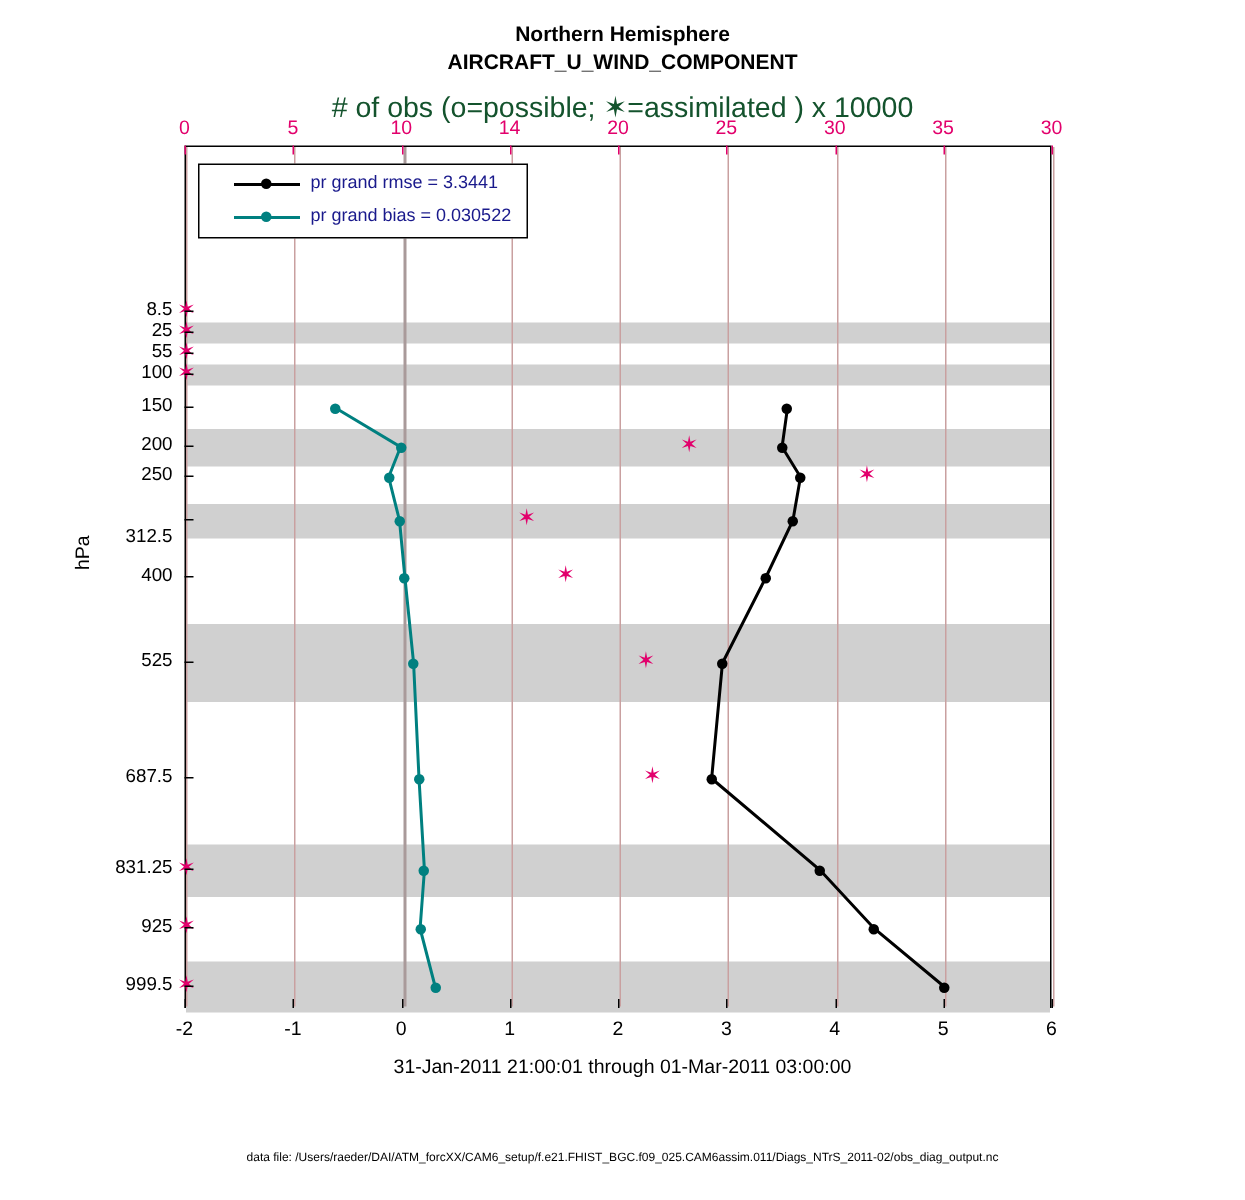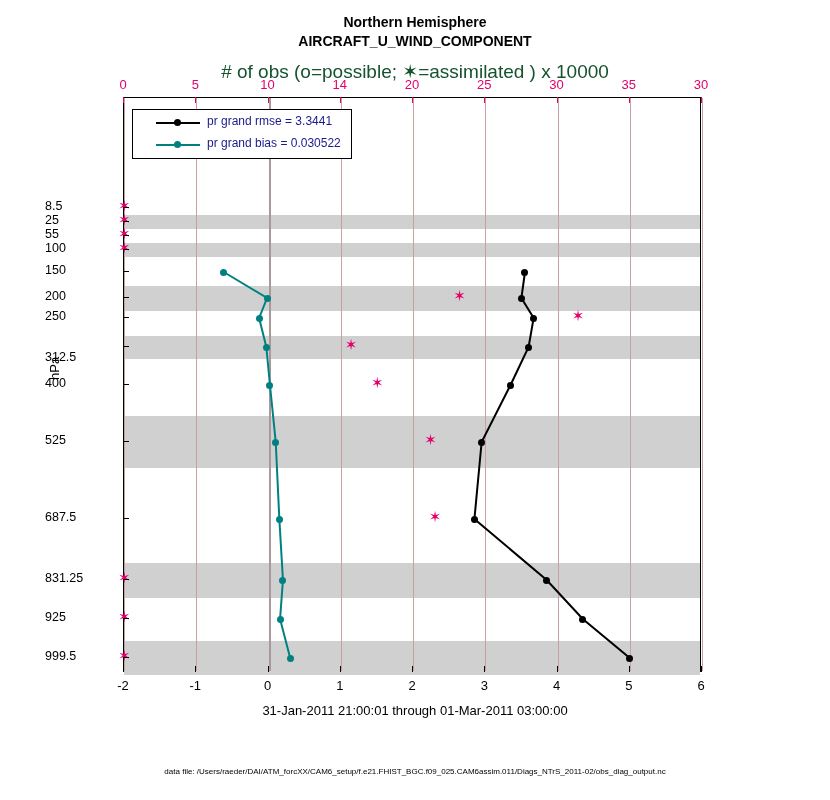--- a/index.html
+++ b/index.html
@@ -8,21 +8,21 @@
   .ttl{position:absolute;width:100%;text-align:center;font-weight:bold;color:#000;}
   #title1{top:14px;font-size:14px;}
   #title2{top:33px;font-size:14px;}
   #toptitle{position:absolute;top:60px;width:100%;text-align:center;font-size:19px;color:#14532d;}
   #plot{position:absolute;left:123px;top:97px;width:578px;height:575px;border:1px solid #000;background:#fff;box-sizing:border-box;}
   .band{position:absolute;left:0;width:100%;background:#d0d0d0;}
   .vline{position:absolute;top:0;height:100%;width:1px;background:#c9a0a0;}
   .vzero{position:absolute;top:0;height:100%;width:2px;background:#a99a9a;}
   .ticklbl-b{position:absolute;font-size:13px;color:#000;text-align:center;width:40px;}
   .ticklbl-t{position:absolute;font-size:13px;color:#e2006c;text-align:center;width:40px;}
-  .ylbl{position:absolute;font-size:12.5px;color:#000;width:70px;}
+  .ylbl{position:absolute;font-size:12.5px;color:#000;text-align:right;width:70px;}
   #ylabel{position:absolute;left:47px;top:380px;font-size:13px;color:#000;transform:rotate(-90deg);transform-origin:left top;}
   #xlabel{position:absolute;top:683px;width:100%;text-align:center;font-size:13px;color:#000;}
   #daterange{position:absolute;top:703px;width:100%;text-align:center;font-size:13px;color:#000;}
   #datafile{position:absolute;top:767px;width:100%;text-align:center;font-size:8px;color:#000;}
   #legend{position:absolute;left:8px;top:11px;width:218px;height:48px;border:1px solid #000;background:#fff;}
   .lgrow{position:absolute;left:16px;width:100%;height:22px;}
   .lgline{position:absolute;left:7px;width:44px;height:2px;top:10px;}
   .lgdot{position:absolute;width:7px;height:7px;border-radius:50%;top:7px;}
   .lgtxt{position:absolute;left:58px;top:2px;font-size:12px;color:#1a1a8c;}
   .pt{position:absolute;width:7px;height:7px;border-radius:50%;margin-left:-3.5px;margin-top:-3.5px;}

